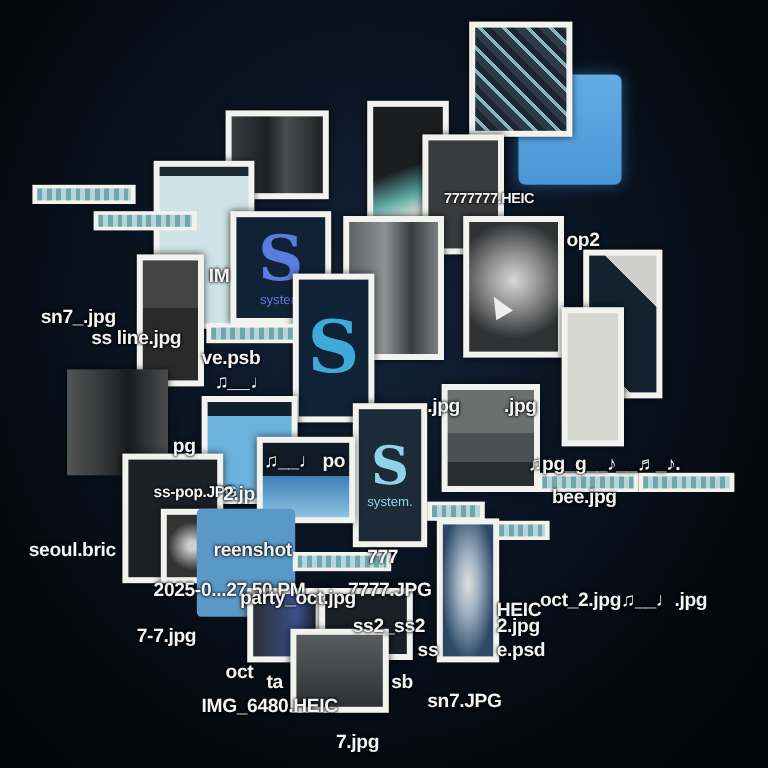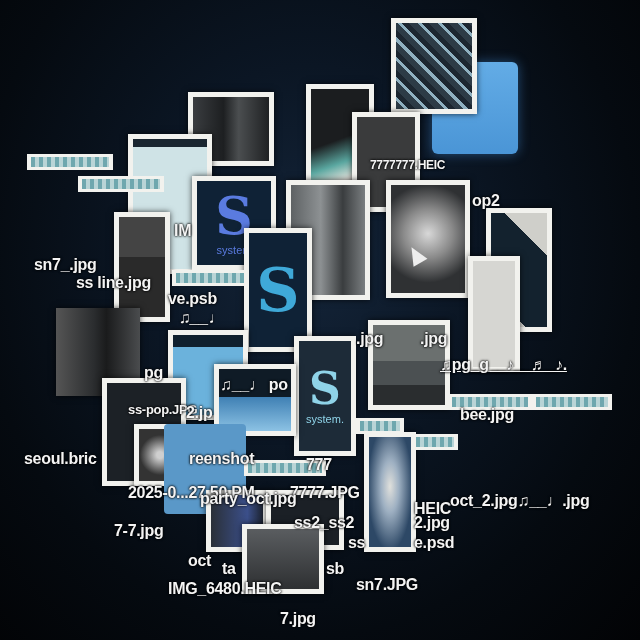--- a/index.html
+++ b/index.html
@@ -184,24 +184,24 @@
   <div class="label" style="left:76px;top:274px;">ss line.jpg</div>
   <div class="label" style="left:168px;top:290px;">ve.psb</div>
   <div class="label" style="left:174px;top:222px;">IM</div>
   <div class="label" style="left:180px;top:310px;font-family:Liberation Mono, monospace;">♫__♩</div>
   <div class="label" style="left:144px;top:364px;">pg</div>
   <div class="label" style="left:128px;top:402px;font-size:13px;">ss-pop.JPG</div>
   <div class="label" style="left:186px;top:404px;">2.jp</div>
   <div class="label" style="left:220px;top:376px;">♫__♩ po</div>
   <div class="label" style="left:356px;top:330px;">.jpg</div>
   <div class="label" style="left:420px;top:330px;">.jpg</div>
-  <div class="label" style="left:440px;top:356px;text-decoration:underline;">♫pg_g__♪__♬_♪.</div>
+  <div class="label" style="left:440px;top:379px;">♫pg_g__♪__♬_♪.</div>
   <div class="label" style="left:460px;top:406px;">bee.jpg</div>
   <div class="label" style="left:24px;top:450px;">seoul.bric</div>
-  <div class="label" style="left:189px;top:450px;text-align:center;">reenshot</div>
+  <div class="label" style="left:178px;top:450px;text-align:center;">reenshot</div>
   <div class="label" style="left:306px;top:456px;">777</div>
   <div class="label" style="left:414px;top:456px;margin-top:44px;">HEIC</div>
   <div class="label" style="left:128px;top:484px;text-align:right;">2025-0...27.50 PM</div>
   <div class="label" style="left:290px;top:484px;">7777.JPG</div>
   <div class="label" style="left:200px;top:490px;">party_oct.jpg</div>
   <div class="label" style="left:450px;top:492px;">oct_2.jpg♫__♩.jpg</div>
   <div class="label" style="left:114px;top:522px;">7-7.jpg</div>
   <div class="label" style="left:294px;top:514px;">ss2_ss2</div>
   <div class="label" style="left:414px;top:514px;">2.jpg</div>
   <div class="label" style="left:348px;top:534px;">ss</div>

